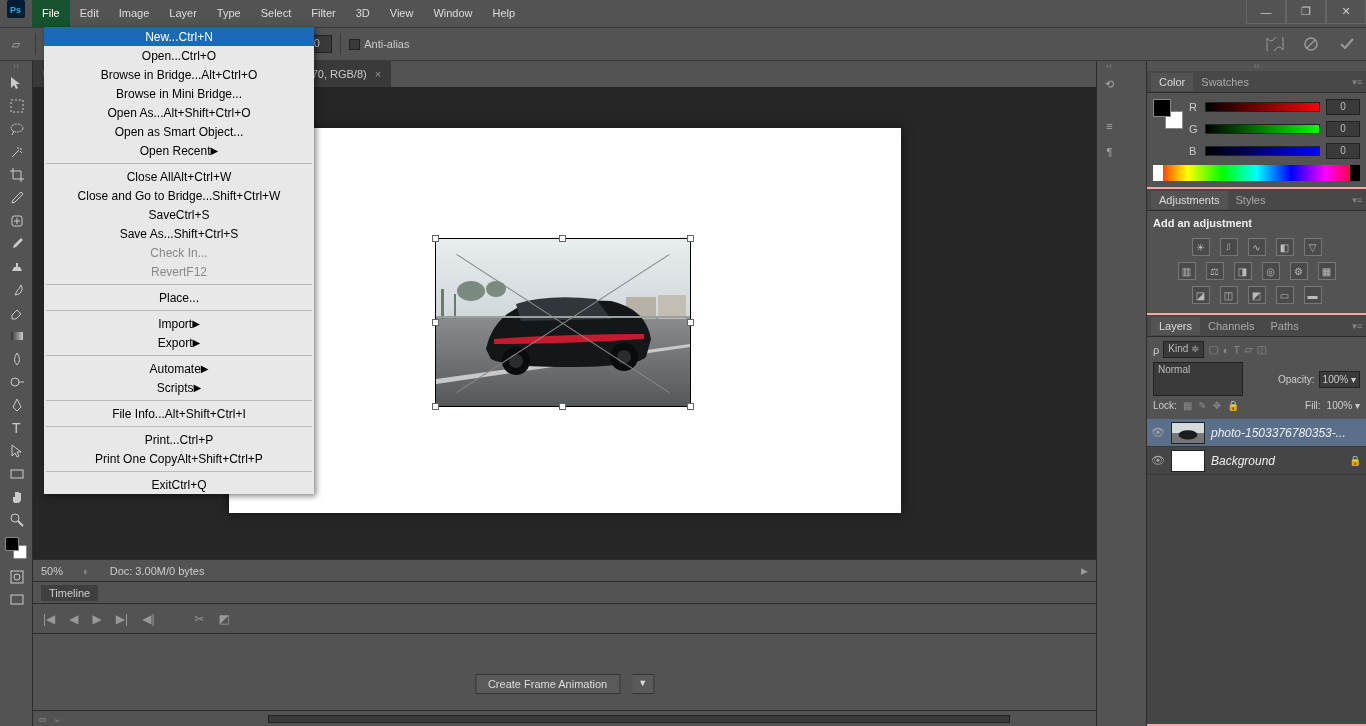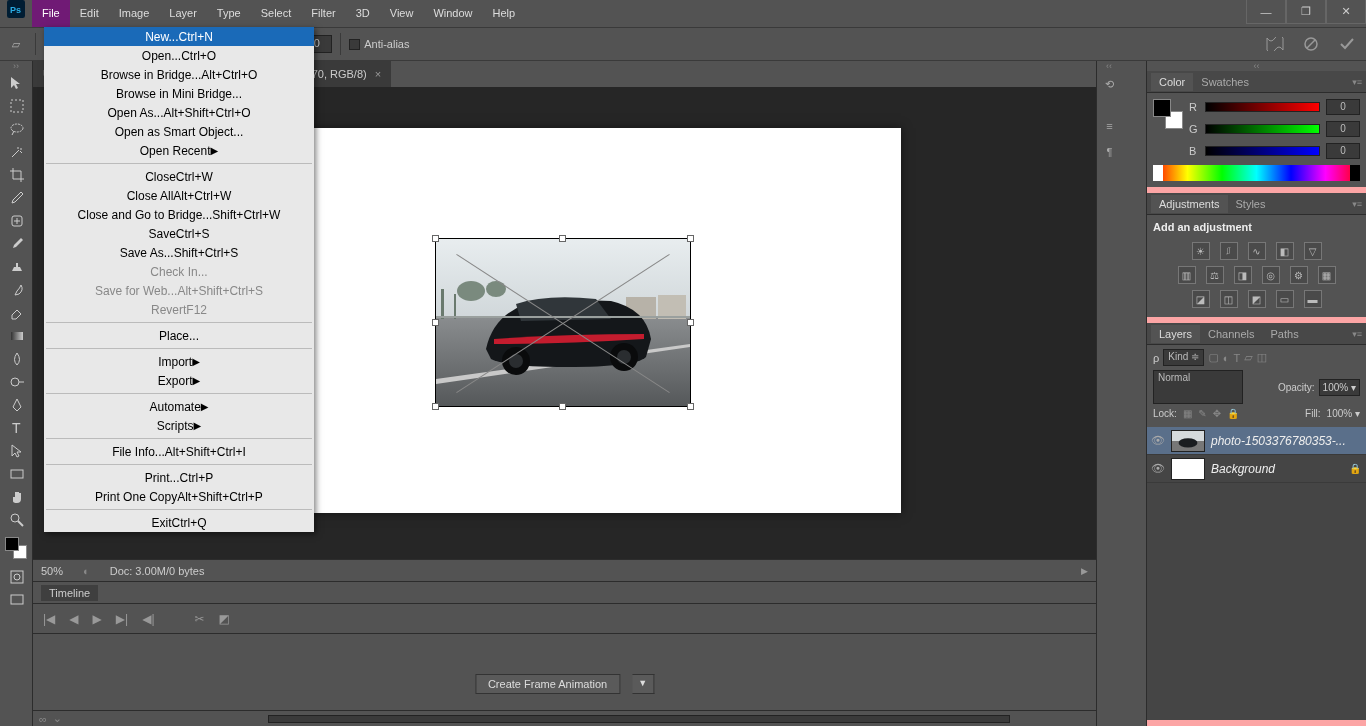--- a/index.html
+++ b/index.html
@@ -3,21 +3,21 @@
 <meta charset="utf-8">
 <style>
 * { margin:0; padding:0; box-sizing:border-box; font-family:"Segoe UI",Arial,sans-serif; user-select:none; }
 body { width:1366px; height:726px; background:#535353; overflow:hidden; font-size:11px; color:#ccc; position:relative; }
 
 
 .menubar { position:absolute; top:0; left:0; right:0; height:27px; background:#535353; display:flex; align-items:center; }
 .ps-icon { width:32px; height:27px; display:flex; align-items:flex-start; justify-content:center; background:#535353; }
 .ps-svg { width:20px; height:18px; }
 .menubar .menu { padding:0 10px; height:27px; line-height:27px; color:#ddd; }
-.menubar .menu.open { background:#701a75; color:#fff; }
+.menubar .menu.open { background:#14532d; color:#fff; }
 .win-controls { position:absolute; top:0; right:0; display:flex; }
 .win-controls div { width:40px; height:24px; display:flex; align-items:center; justify-content:center; color:#ccc; background:#535353; border:1px solid #666; border-top:none; }
 
 
 .dropdown { position:absolute; top:27px; left:44px; width:270px; background:#e8e8e8; color:#000; box-shadow:2px 2px 6px rgba(0,0,0,.5); z-index:10; }
 .dropdown .item { display:flex; justify-content:center; align-items:center; padding:1px 14px; height:19px; font-size:12px; }
 .dropdown .item.hl { background:#1a6ab8; color:#fff; }
 .dropdown .sep { height:1px; background:#bbb; margin:3px 2px; }
 .dropdown .item.dim { color:#888; }
 .dropdown .arrow { font-size:10px; }
@@ -77,21 +77,21 @@
 .timeline .create .dd { background:#5a5a5a; border:1px solid #333; border-left:none; color:#ddd; padding:3px 6px; font-size:9px;}
 .timeline .footer{position:absolute;bottom:0;left:0;right:0;height:16px;border-top:1px solid #2c2c2c;display:flex;align-items:center;padding:0 6px;gap:6px;color:#888;}
 
 
 .iconstrip { position:absolute; right:245px; top:61px; width:25px; bottom:0; background:#535353; border-left:1px solid #2c2c2c;}
 .iconstrip .ic { width:25px;height:26px;display:flex;align-items:center;justify-content:center;color:#aaa;}
 .iconstrip .handle{height:10px;text-align:center;color:#888;font-size:9px;}
 
 
 .rightpanels { position:absolute; right:0; top:61px; width:220px; bottom:0; background:#535353; border-left:1px solid #2c2c2c; display:flex; flex-direction:column;}
-.panel { border-bottom:6px solid #fca5a5;}
+.panel { border-bottom:2px solid #fca5a5;}
 .panel .tabs { height:22px; display:flex; align-items:center; padding:0 4px; background:#484848; border-bottom:1px solid #2c2c2c;}
 .panel .tabs .tab { padding:3px 8px; font-size:11px; color:#aaa;}
 .panel .tabs .tab.active { background:#535353; color:#ddd;}
 .panel .tabs .menu-btn { margin-left:auto; color:#888; font-size:9px;}
 
 
 .color-body { display:flex; gap:6px; padding:6px;}
 .color-swatch { width:30px;height:30px;position:relative;}
 .color-swatch .sq{width:18px;height:18px;border:1px solid #888;position:absolute;}
 .color-swatch .fg{background:#000;top:0;left:0;z-index:2;}
@@ -189,46 +189,38 @@
     <div class="item">
       <span>Open as Smart Object...</span>
       <span></span>
     </div>
     <div class="item">
       <span>Open Recent</span>
       <span class="arrow">▶</span>
     </div>
     <div class="sep"></div>
     <div class="item">
-      <span>Close</span>
-      <span>Ctrl+W</span>
-    </div>
-    <div class="item">
       <span>Close All</span>
       <span>Alt+Ctrl+W</span>
     </div>
     <div class="item">
       <span>Close and Go to Bridge...</span>
       <span>Shift+Ctrl+W</span>
     </div>
     <div class="item">
       <span>Save</span>
       <span>Ctrl+S</span>
     </div>
     <div class="item">
       <span>Save As...</span>
       <span>Shift+Ctrl+S</span>
     </div>
     <div class="item dim">
       <span>Check In...</span>
       <span></span>
-    </div>
-    <div class="item dim">
-      <span>Save for Web...</span>
-      <span>Alt+Shift+Ctrl+S</span>
     </div>
     <div class="item dim">
       <span>Revert</span>
       <span>F12</span>
     </div>
     <div class="sep"></div>
     <div class="item">
       <span>Place...</span>
       <span></span>
     </div>

